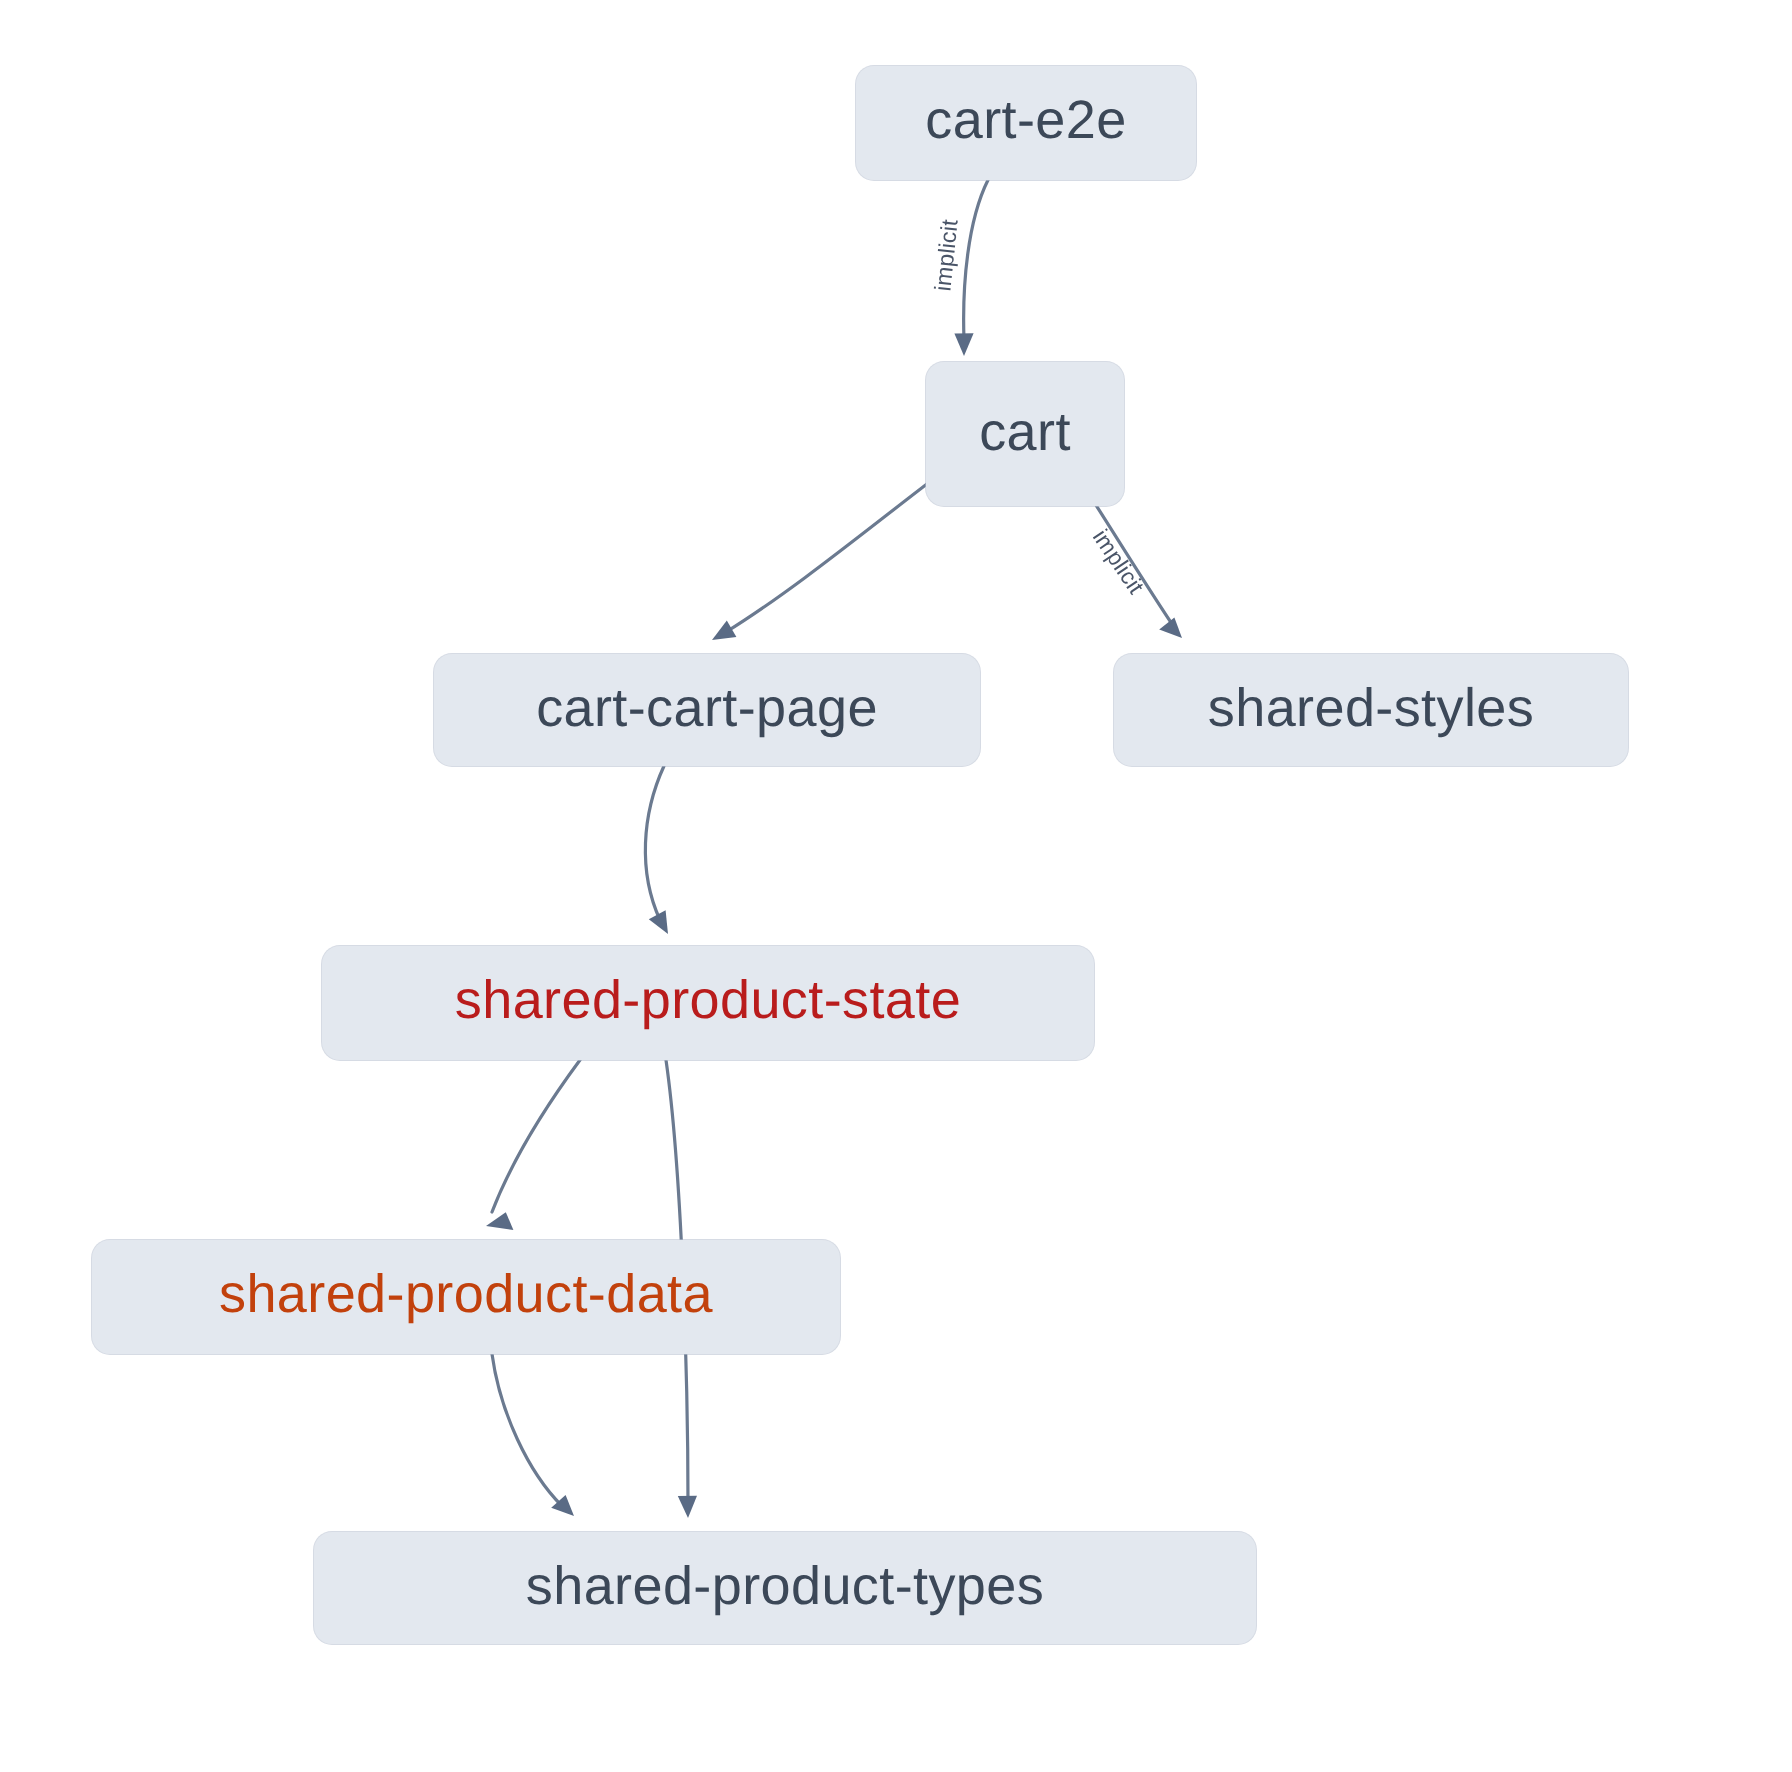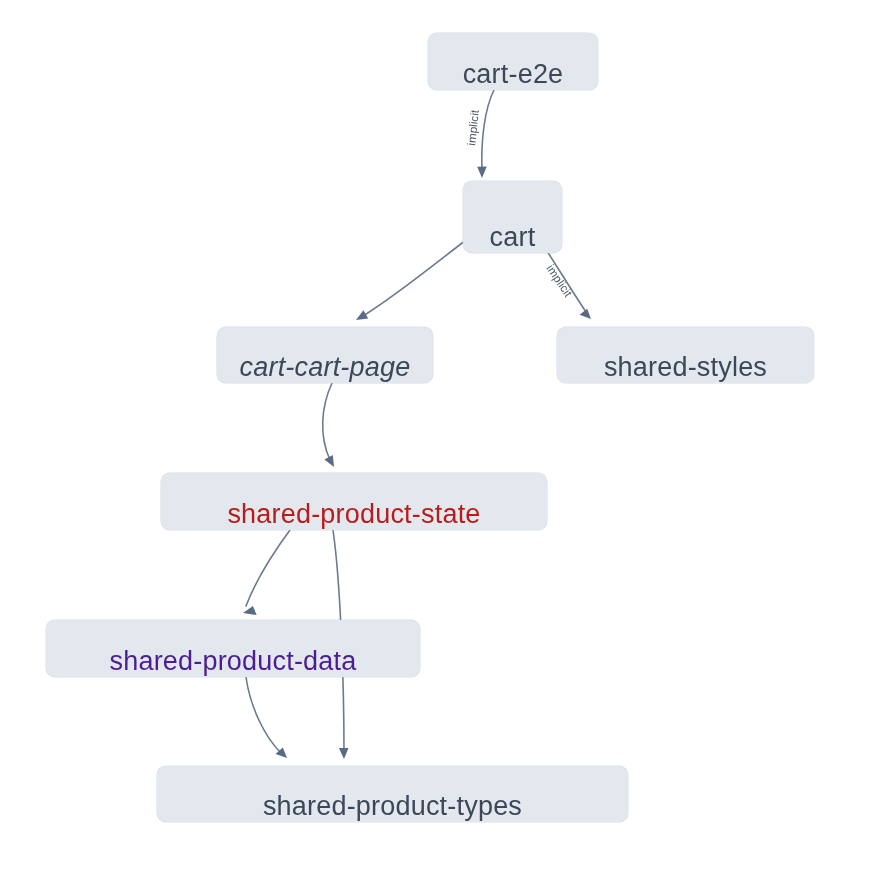--- a/index.html
+++ b/index.html
@@ -42,21 +42,21 @@
     font-size: 11.5px;
     fill: #4a5568;
     letter-spacing: 0.1px;
   }
   .node {
     position: absolute;
     box-sizing: border-box;
     background: #e3e8ef;
     border-radius: 9px;
     display: flex;
-    align-items: flex-end;
+    align-items: center;
     justify-content: center;
     color: #3c4858;
     font-family: "Liberation Sans", sans-serif;
     font-size: 27px;
     font-weight: 400;
     letter-spacing: 0.2px;
     white-space: nowrap;
     user-select: none;
     box-shadow: 0 0 0 0.5px rgba(180,190,205,0.55);
   }
@@ -103,30 +103,30 @@
       </g>
     </svg>
 
   <div id="node-layer">
       <div class="node" style="left: 428px; top: 33px; width: 170px; height: 57px; background: rgb(227, 232, 239); color: rgb(60, 72, 88);">
         <span class="node-label">cart-e2e</span>
       </div>
       <div class="node" style="left: 463px; top: 181px; width: 99px; height: 72px; background: rgb(227, 232, 239); color: rgb(60, 72, 88);">
         <span class="node-label">cart</span>
       </div>
-      <div class="node" style="left: 217px; top: 327px; width: 216px; height: 56px; background: rgb(227, 232, 239); color: rgb(60, 72, 88); font-style: italic;">
+      <div class="node" style="left: 217px; top: 327px; width: 273px; height: 56px; background: rgb(227, 232, 239); color: rgb(60, 72, 88);">
         <span class="node-label">cart-cart-page</span>
       </div>
       <div class="node" style="left: 543px; top: 327px; width: 257px; height: 56px; background: rgb(227, 232, 239); color: rgb(60, 72, 88); margin-left: 14px;">
         <span class="node-label">shared-styles</span>
       </div>
       <div class="node" style="left: 161px; top: 473px; width: 386px; height: 57px; background: rgb(227, 232, 239); color: #b91c1c;">
         <span class="node-label">shared-product-state</span>
       </div>
-      <div class="node" style="left: 46px; top: 620px; width: 374px; height: 57px; background: rgb(227, 232, 239); color: #4c1d95;">
+      <div class="node" style="left: 46px; top: 620px; width: 374px; height: 57px; background: rgb(227, 232, 239); color: #c2410c;">
         <span class="node-label">shared-product-data</span>
       </div>
       <div class="node" style="left: 157px; top: 766px; width: 471px; height: 56px; background: rgb(227, 232, 239); color: rgb(60, 72, 88);">
         <span class="node-label">shared-product-types</span>
       </div>
     </div>
 
 </div>
 
 </body></html>

